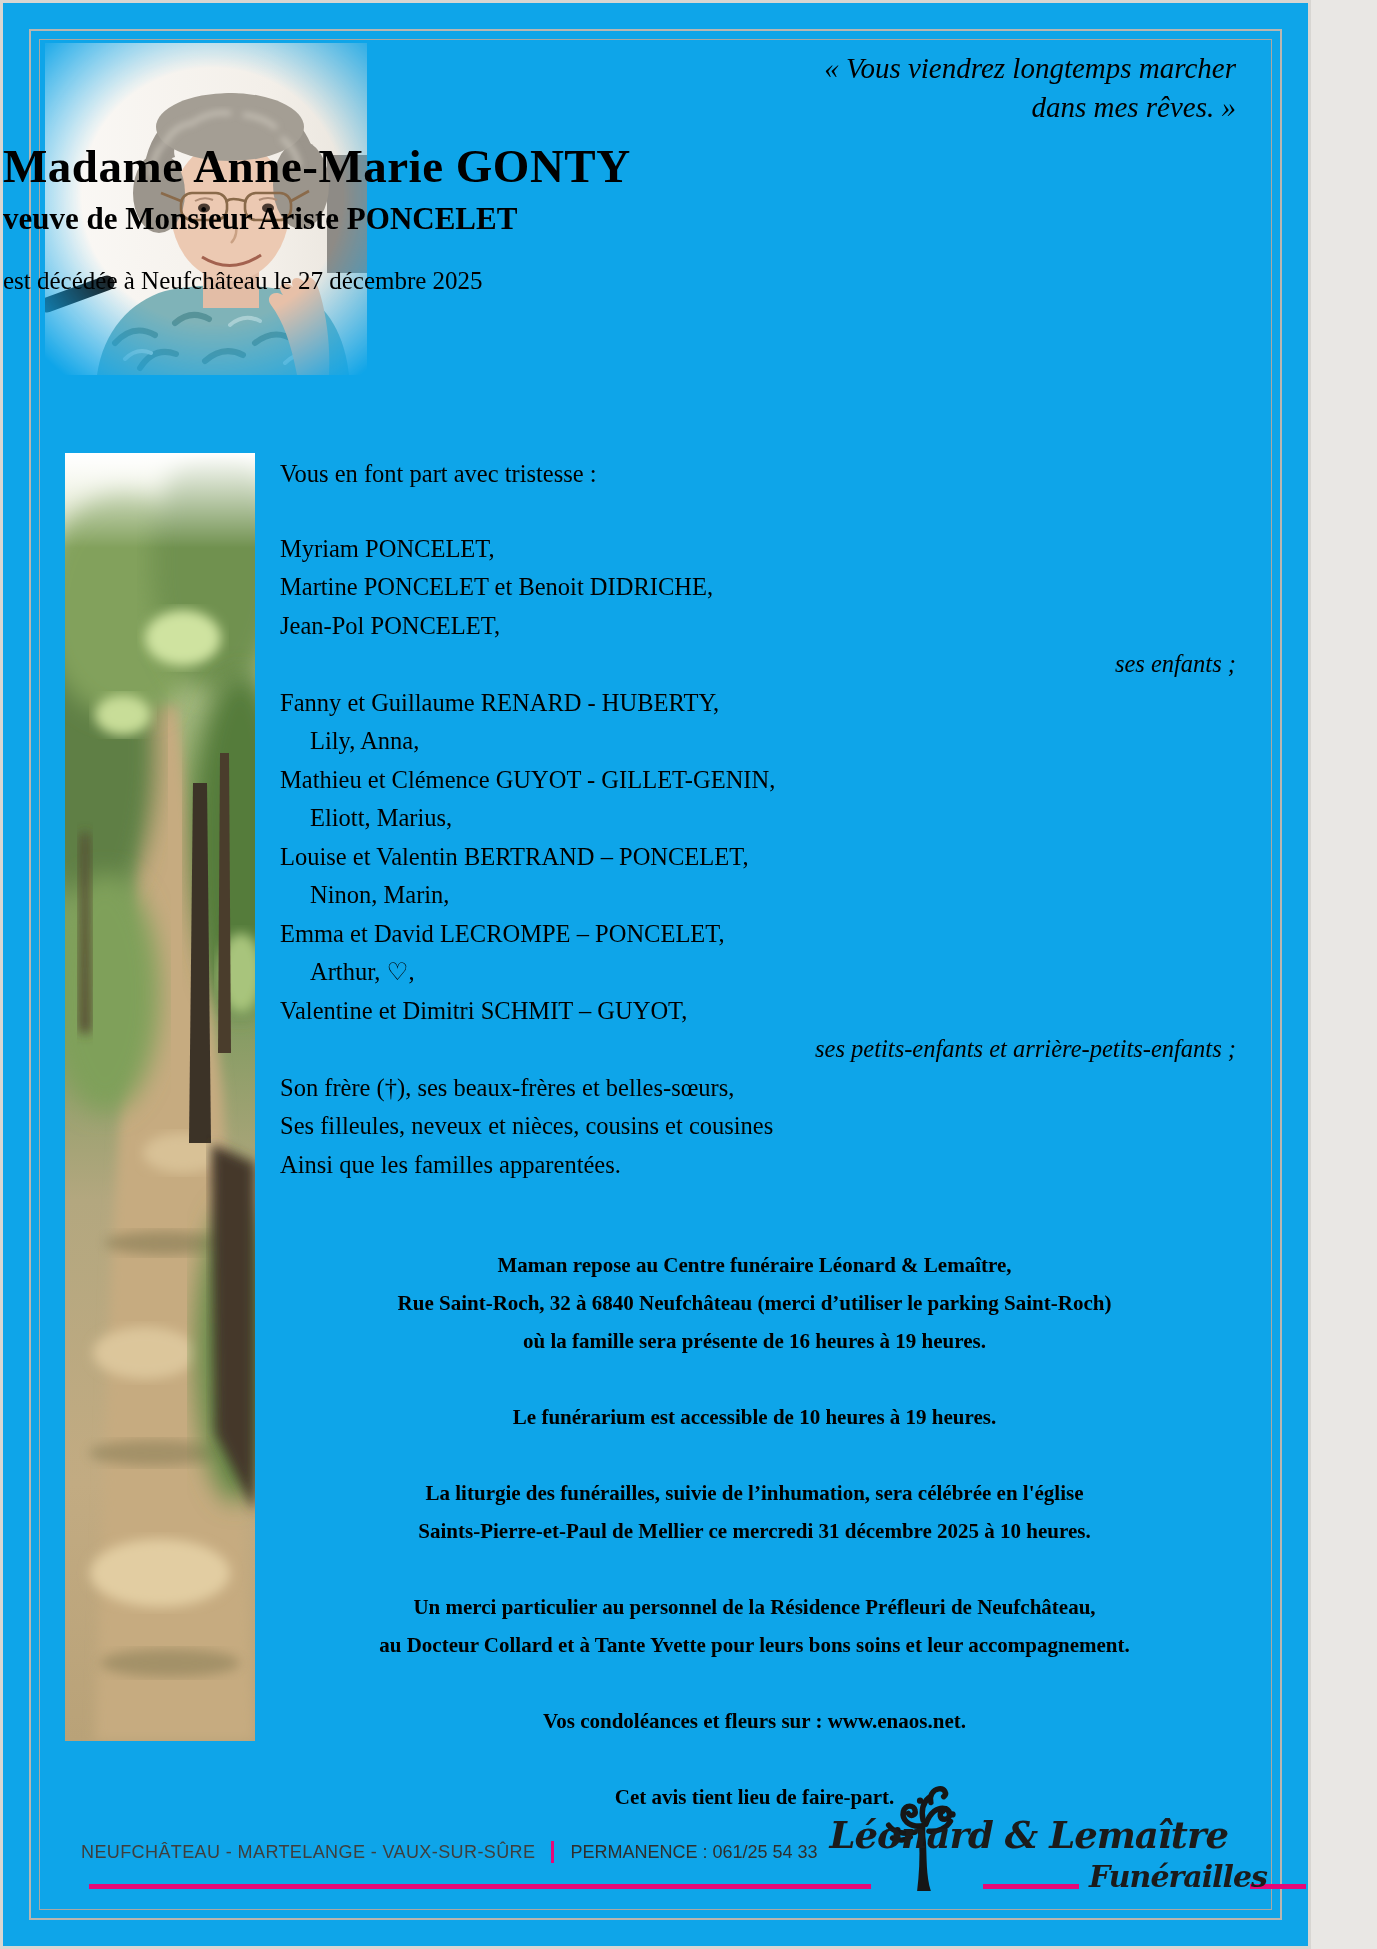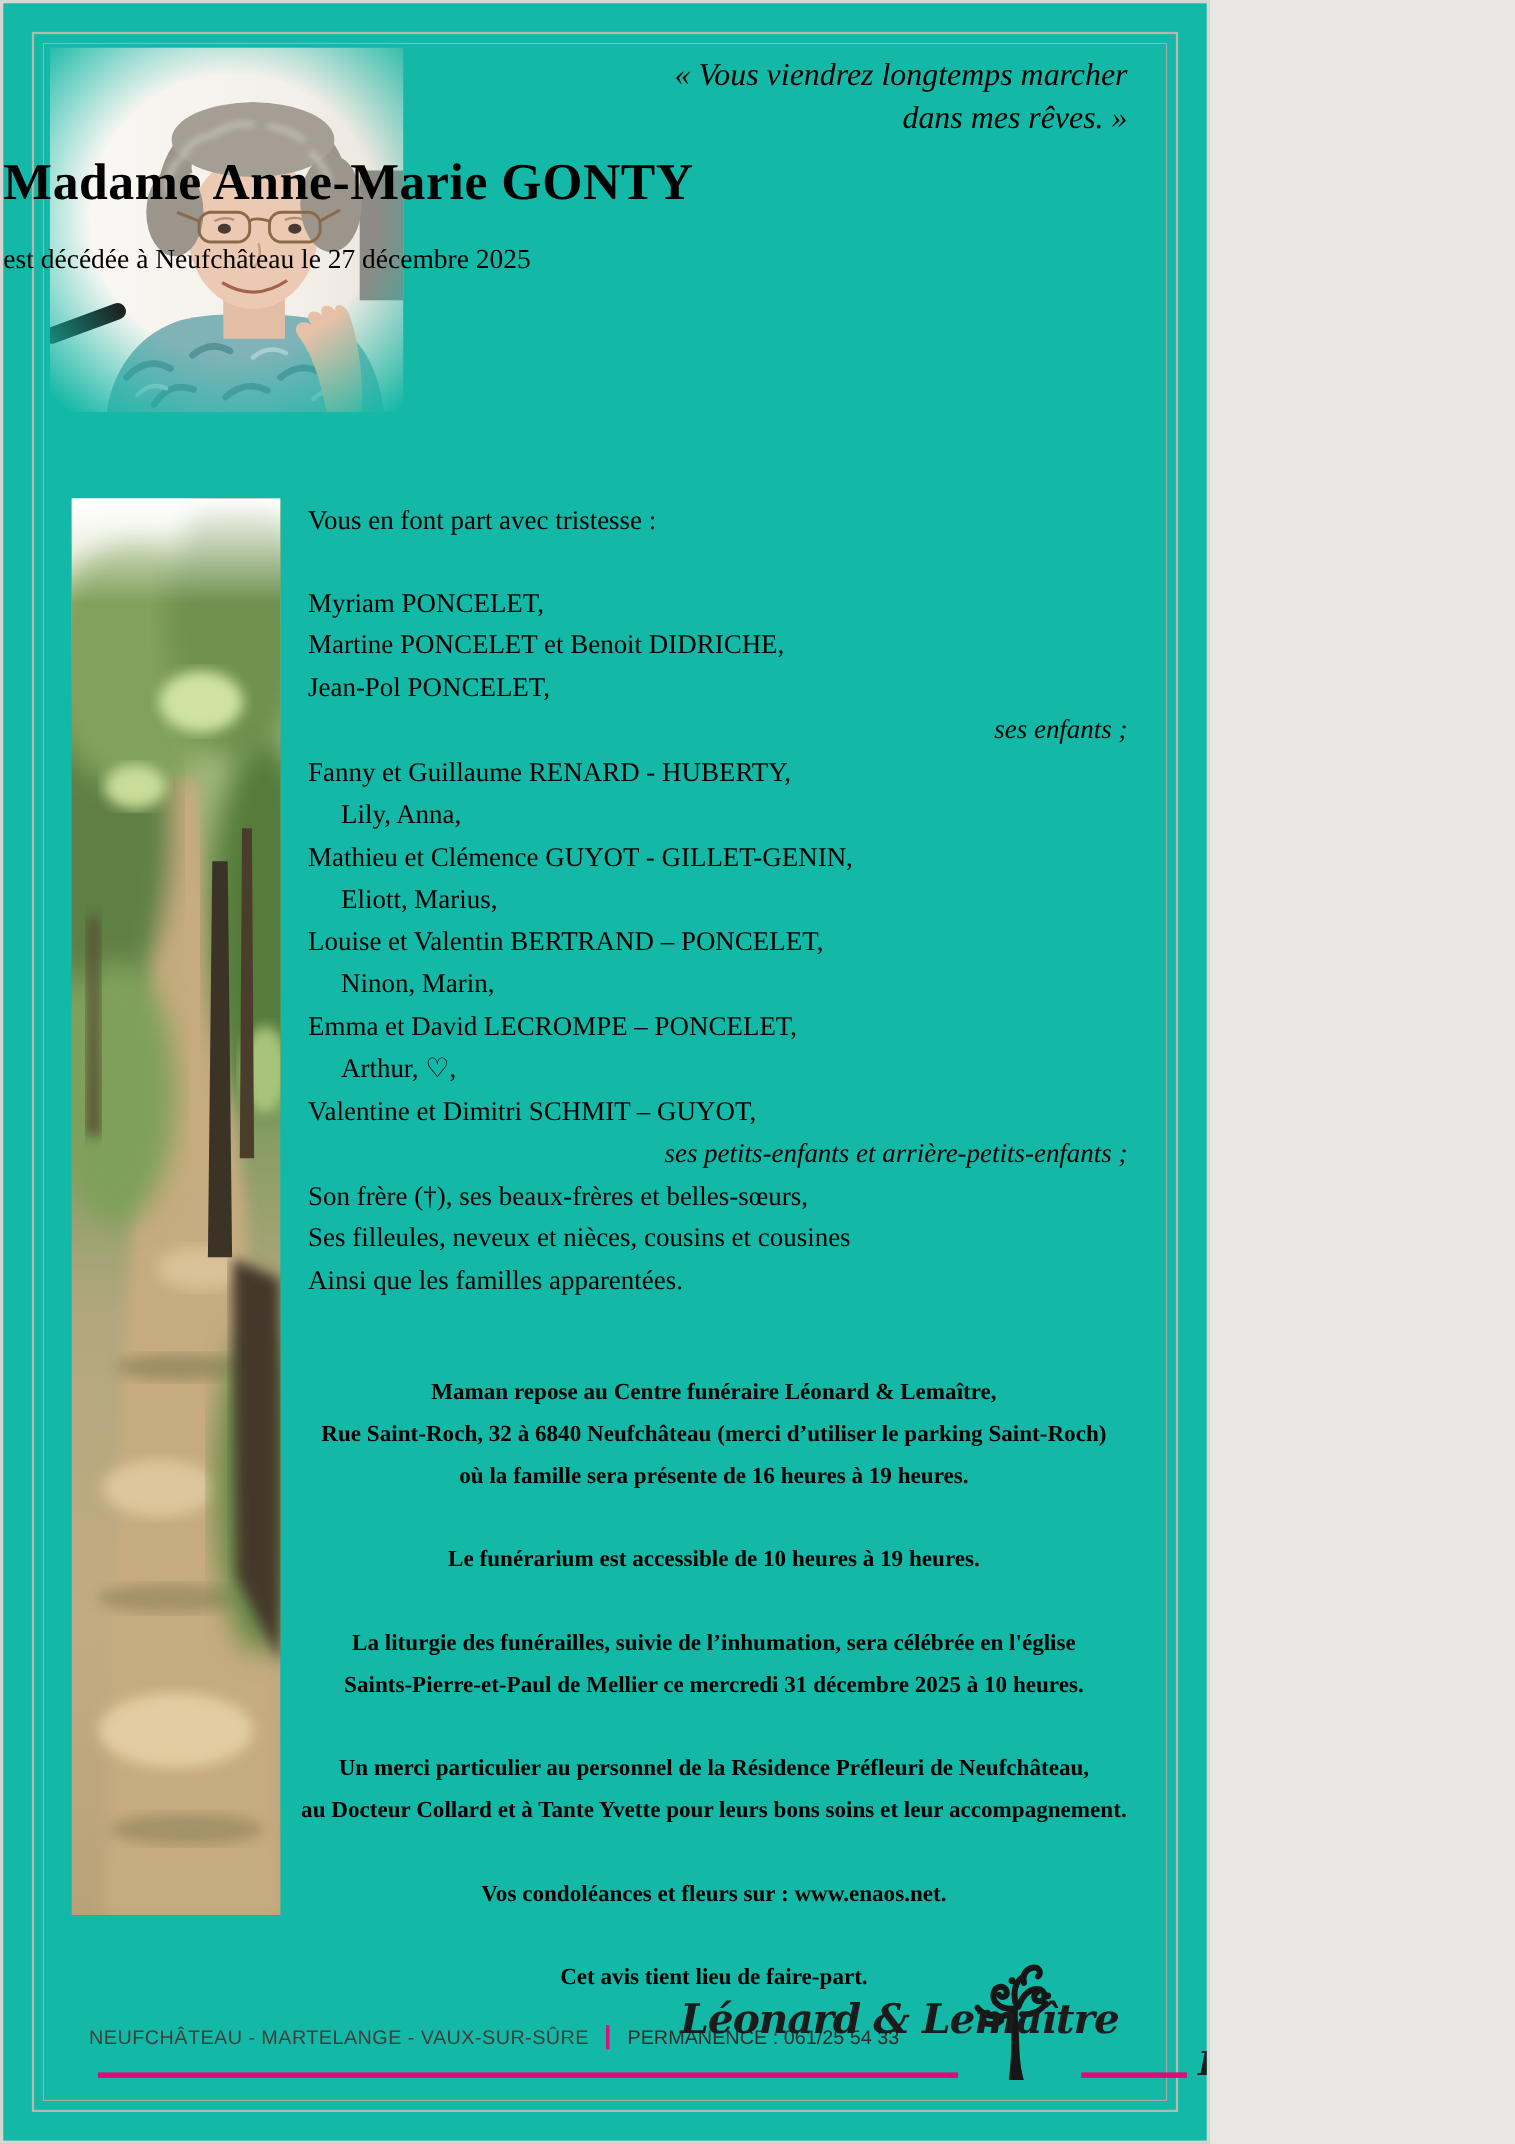--- a/index.html
+++ b/index.html
@@ -1,19 +1,19 @@
 <!DOCTYPE html>
 <html lang="fr"><head>
 <meta charset="utf-8">
 <style>
   html,body{margin:0;padding:0;background:#e9e7e4;}
   .page{
     position:relative;
-    width:1100px;height:1949px;
-    background:#14b8a6;
+    width:1311px;height:1949px;
+    background:#0ea5e9;
     border:3px solid #d8d6d2;
     box-sizing:border-box;
     overflow:hidden;
     font-family:"Liberation Serif", serif;
     color:#000;
   }
   .frame-a{position:absolute;inset:26px;border:2px solid #b9b6b1;pointer-events:none;}
   .frame-b{position:absolute;inset:36px;border:1px solid #aba8a3;pointer-events:none;}
 
   
@@ -188,20 +188,21 @@
     </svg>
   </div>
 
   <div class="quote">
     <div>« Vous viendrez longtemps marcher</div>
     <div>dans mes rêves. »</div>
   </div>
 
   <div class="header">
     <h1 class="title">Madame Anne-Marie GONTY</h1>
+    <div class="subtitle">veuve de Monsieur Ariste PONCELET</div>
     <div class="dates">
       <div>est décédée à Neufchâteau le 27 décembre 2025</div>
     </div>
   </div>
 
   <div class="family">
     <p class="intro">Vous en font part avec tristesse :</p>
     <p>Myriam PONCELET,</p>
     <p>Martine PONCELET et Benoit DIDRICHE,</p>
     <p>Jean-Pol PONCELET,</p>

